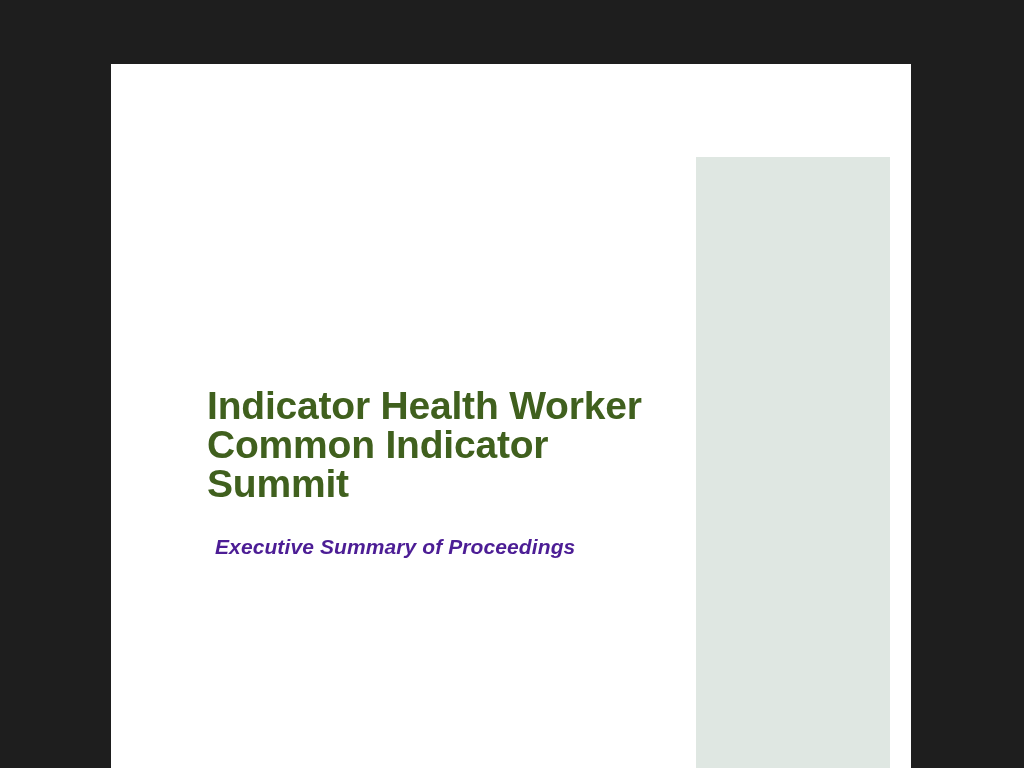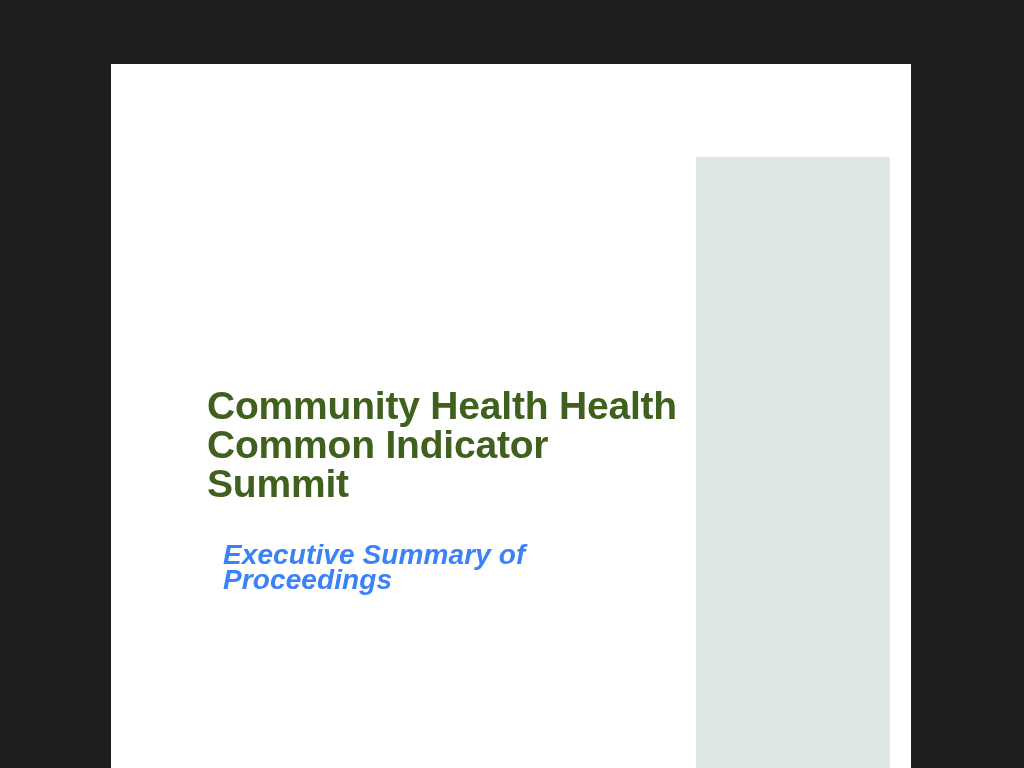--- a/index.html
+++ b/index.html
@@ -60,29 +60,29 @@
     font-family: "Liberation Sans", sans-serif;
     font-size: 39px;
     font-weight: bold;
     line-height: 39px;
     letter-spacing: -0.2px;
     color: #40601e;
     white-space: pre-line;
   }
 
   .doc-subtitle {
-    margin: 16px;
+    margin: 8px;
     padding-top: 23px;
     font-family: "Liberation Sans", sans-serif;
-    font-size: 28px;
+    font-size: 21px;
     font-weight: bold;
     font-style: italic;
     line-height: 25px;
     letter-spacing: 0.1px;
-    color: #3b82f6;
+    color: #4c1d95;
   }
 
   
   #page-body-area {
     position: absolute;
     left: 96px;
     top: 470px;
     width: 470px;
     height: 300px;
   }
@@ -90,21 +90,21 @@
 </head>
 <body>
 
 <div id="viewer">
 
   <div id="page">
 
     <div id="side-band"></div>
 
     <div id="title-block">
-      <h1 class="doc-title">Community Health Health
+      <h1 class="doc-title">Indicator Health Worker
 Common Indicator Summit</h1>
       <p class="doc-subtitle">Executive Summary of Proceedings</p>
     </div>
 
     <div id="page-body-area"></div>
 
   </div>
 
 </div>
 

